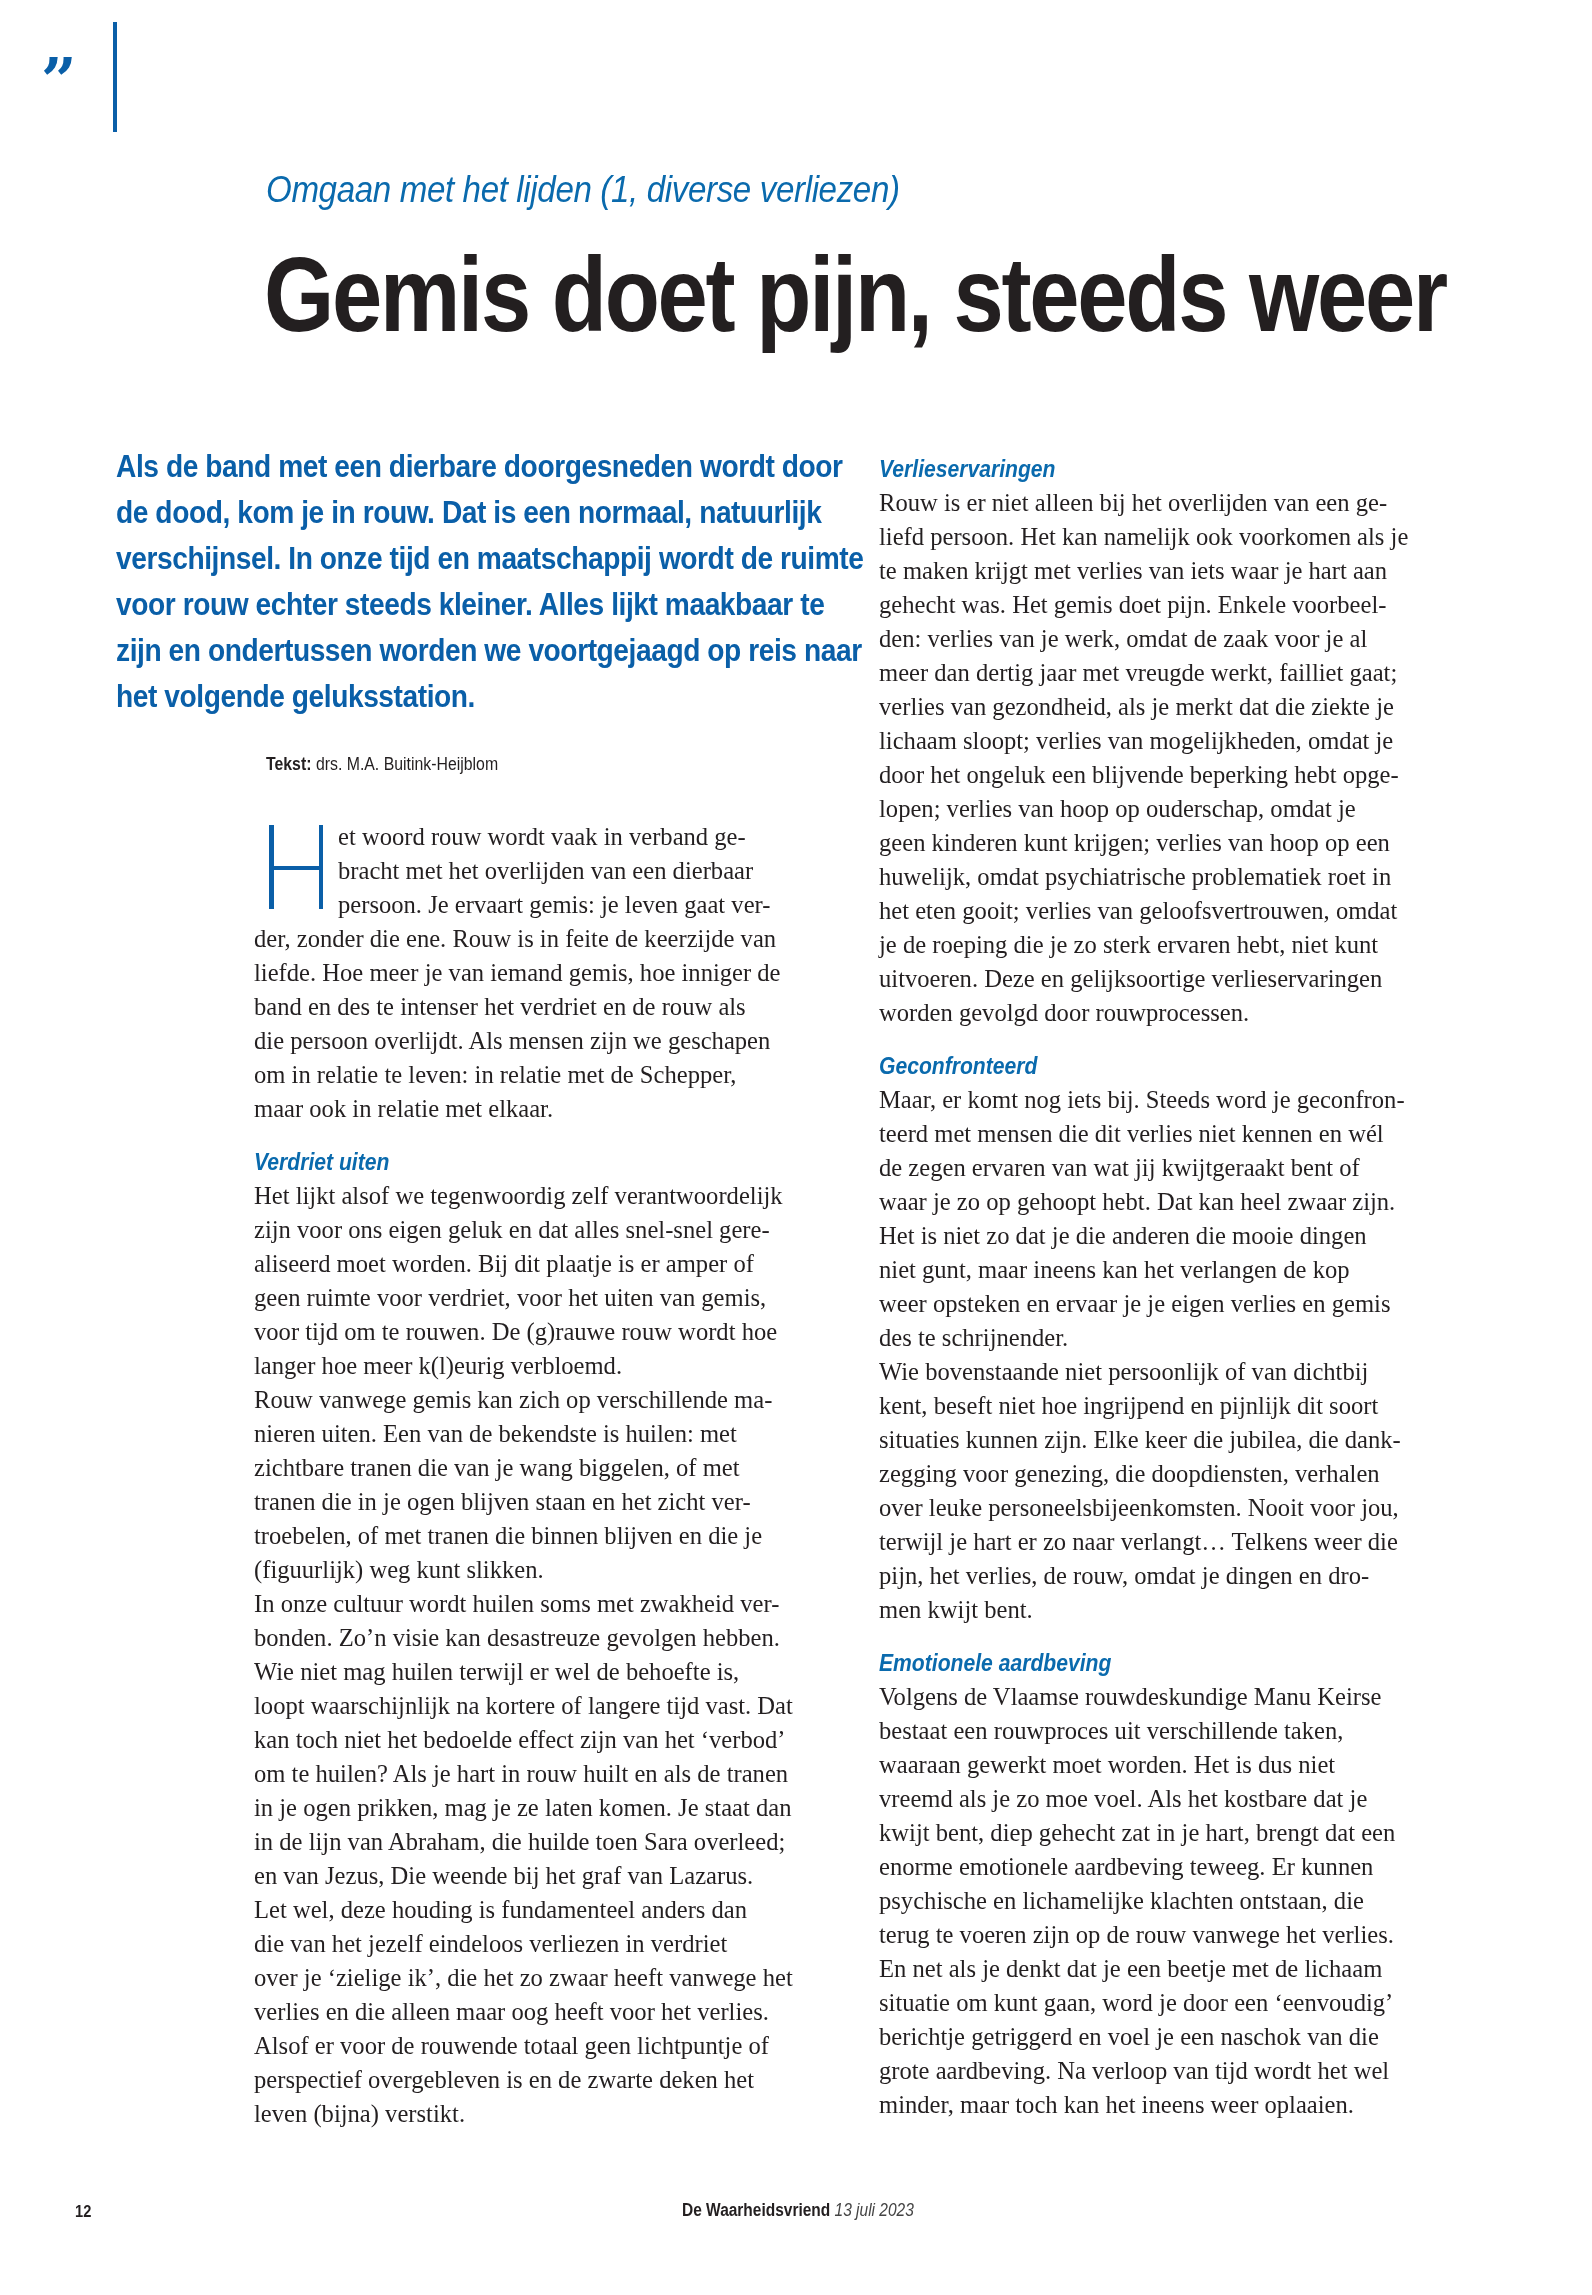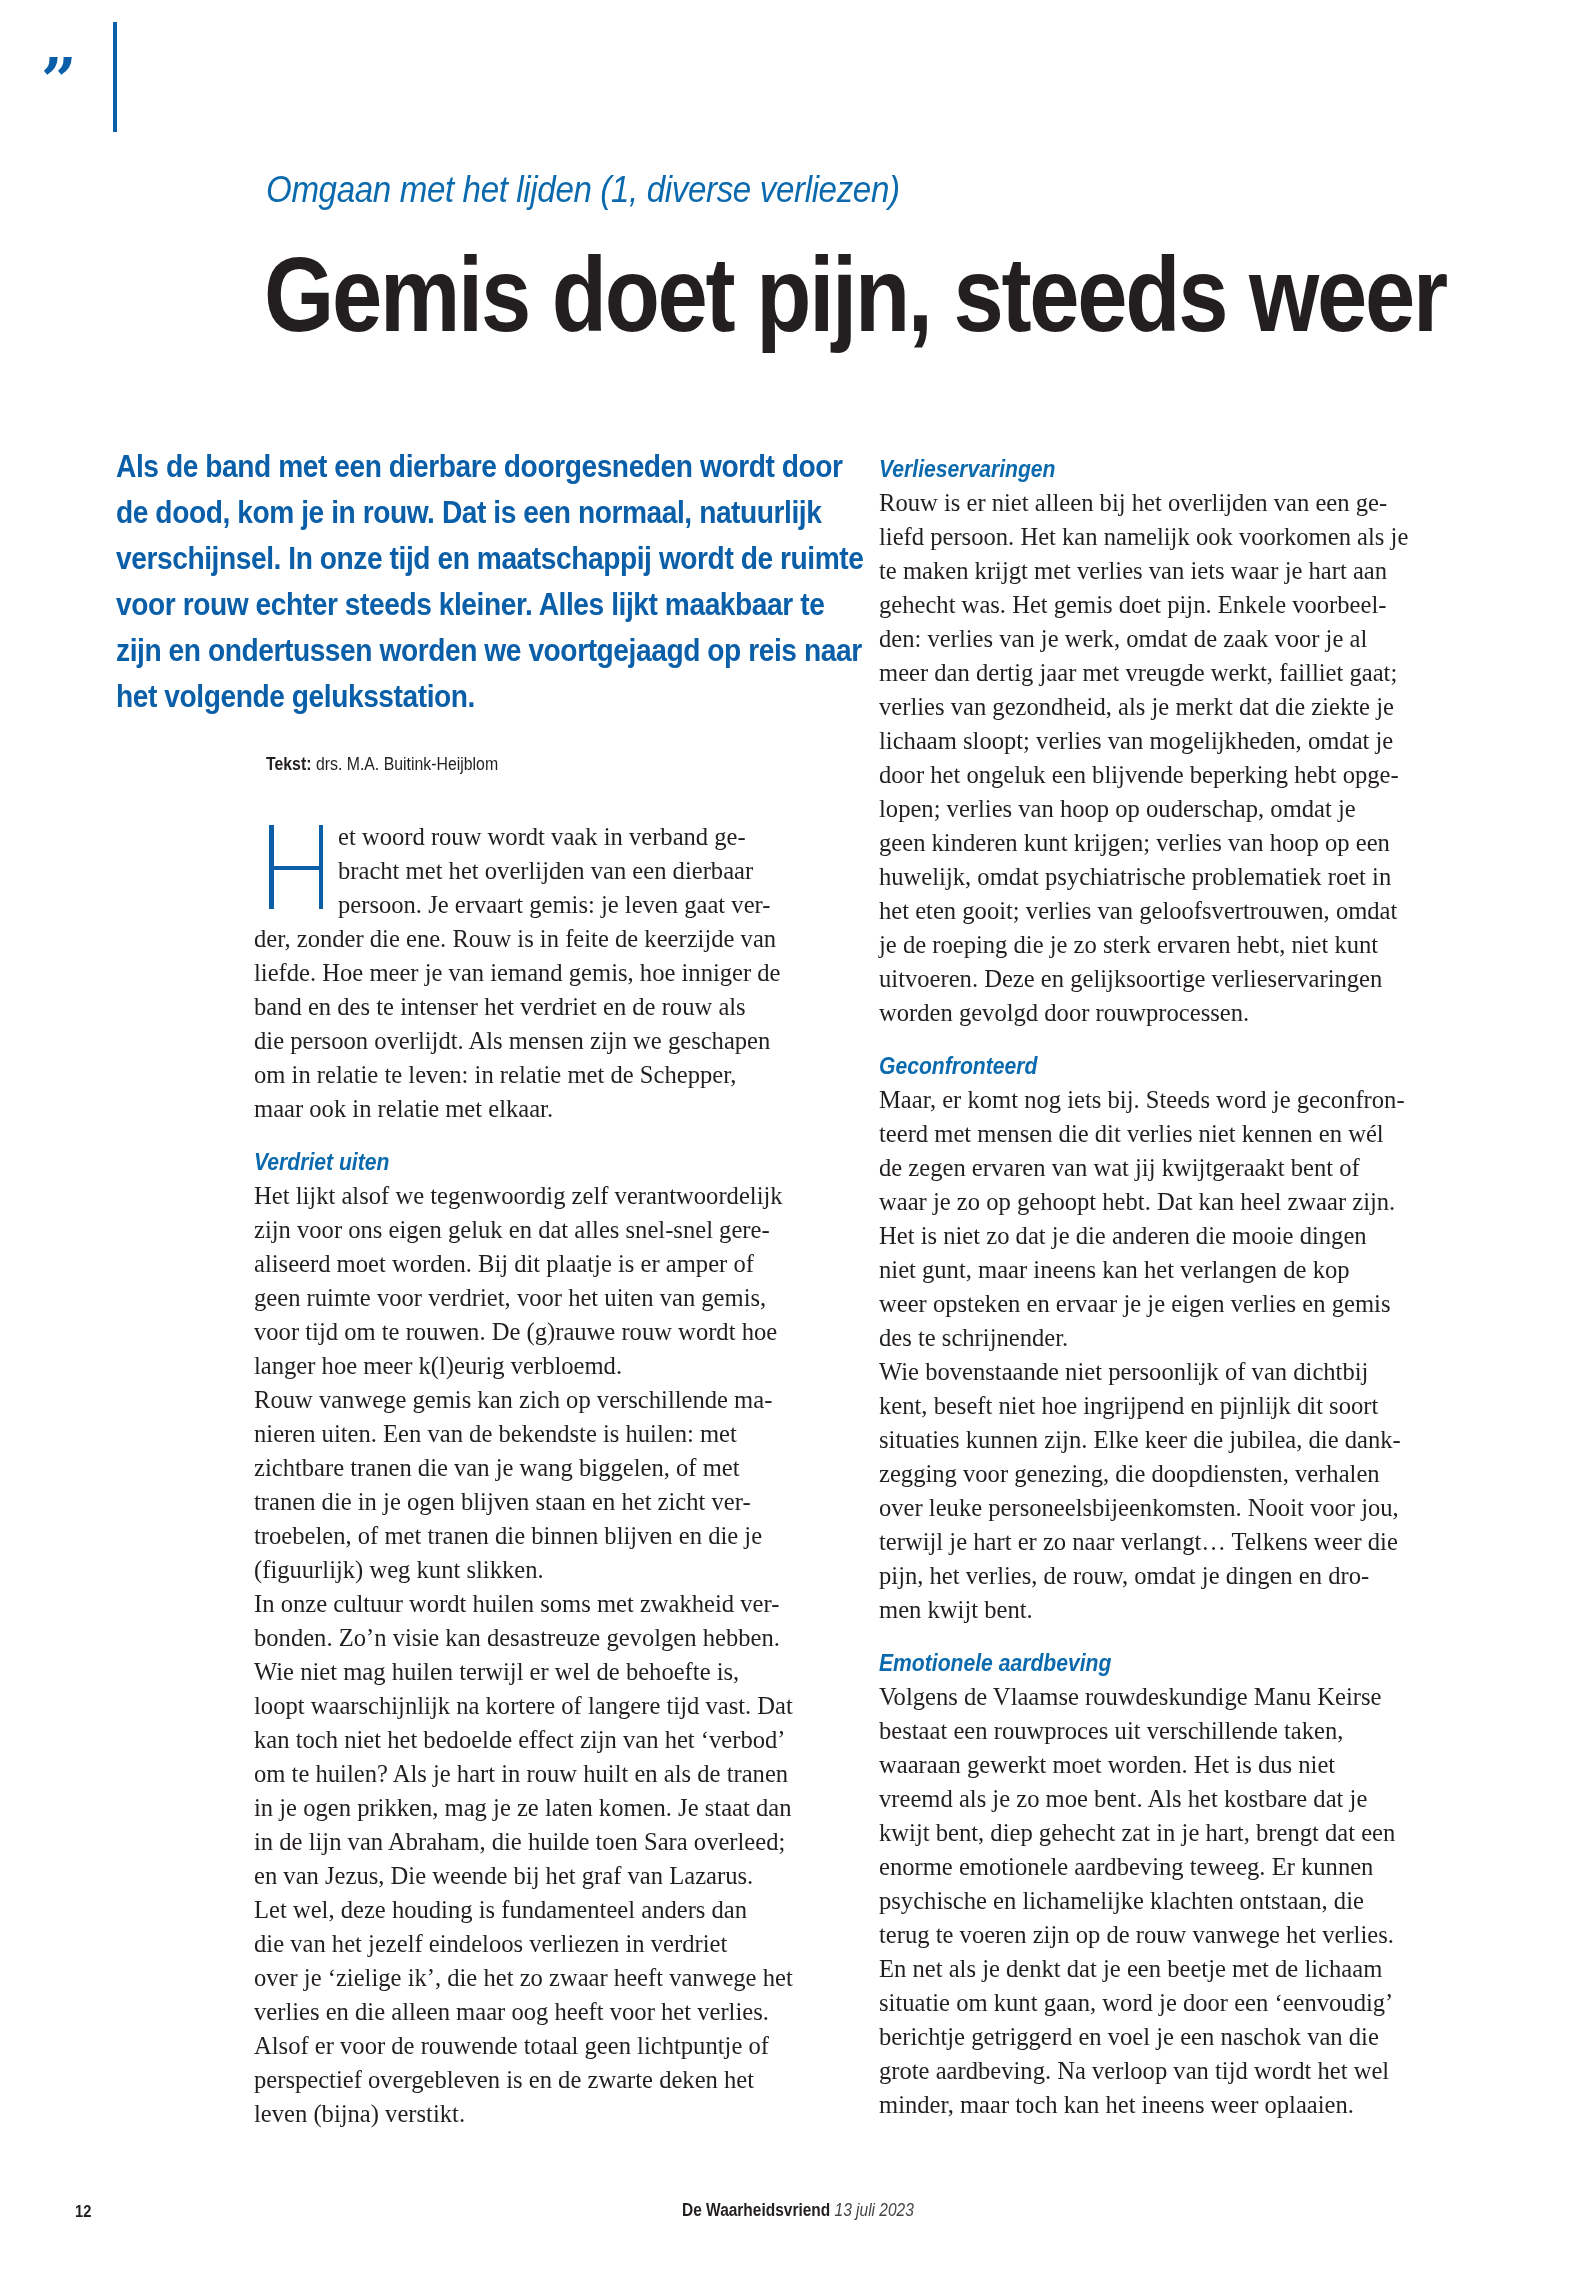--- a/index.html
+++ b/index.html
@@ -143,21 +143,21 @@
     <span class="ln">terwijl je hart er zo naar verlangt… Telkens weer die</span>
     <span class="ln">pijn, het verlies, de rouw, omdat je dingen en dro-</span>
     <span class="ln">men kwijt bent.</span>
   </div>
   <span class="gap"></span>
   <div>
     <span class="sub">Emotionele aardbeving</span>
     <span class="ln">Volgens de Vlaamse rouwdeskundige Manu Keirse</span>
     <span class="ln">bestaat een rouwproces uit verschillende taken,</span>
     <span class="ln">waaraan gewerkt moet worden. Het is dus niet</span>
-    <span class="ln">vreemd als je zo moe bent. Als het kostbare dat je</span>
+    <span class="ln">vreemd als je zo moe voel. Als het kostbare dat je</span>
     <span class="ln">kwijt bent, diep gehecht zat in je hart, brengt dat een</span>
     <span class="ln">enorme emotionele aardbeving teweeg. Er kunnen</span>
     <span class="ln">psychische en lichamelijke klachten ontstaan, die</span>
     <span class="ln">terug te voeren zijn op de rouw vanwege het verlies.</span>
     <span class="ln">En net als je denkt dat je een beetje met de lichaam</span>
     <span class="ln">situatie om kunt gaan, word je door een ‘eenvoudig’</span>
     <span class="ln">berichtje getriggerd en voel je een naschok van die</span>
     <span class="ln">grote aardbeving. Na verloop van tijd wordt het wel</span>
     <span class="ln">minder, maar toch kan het ineens weer oplaaien.</span>
   </div>

